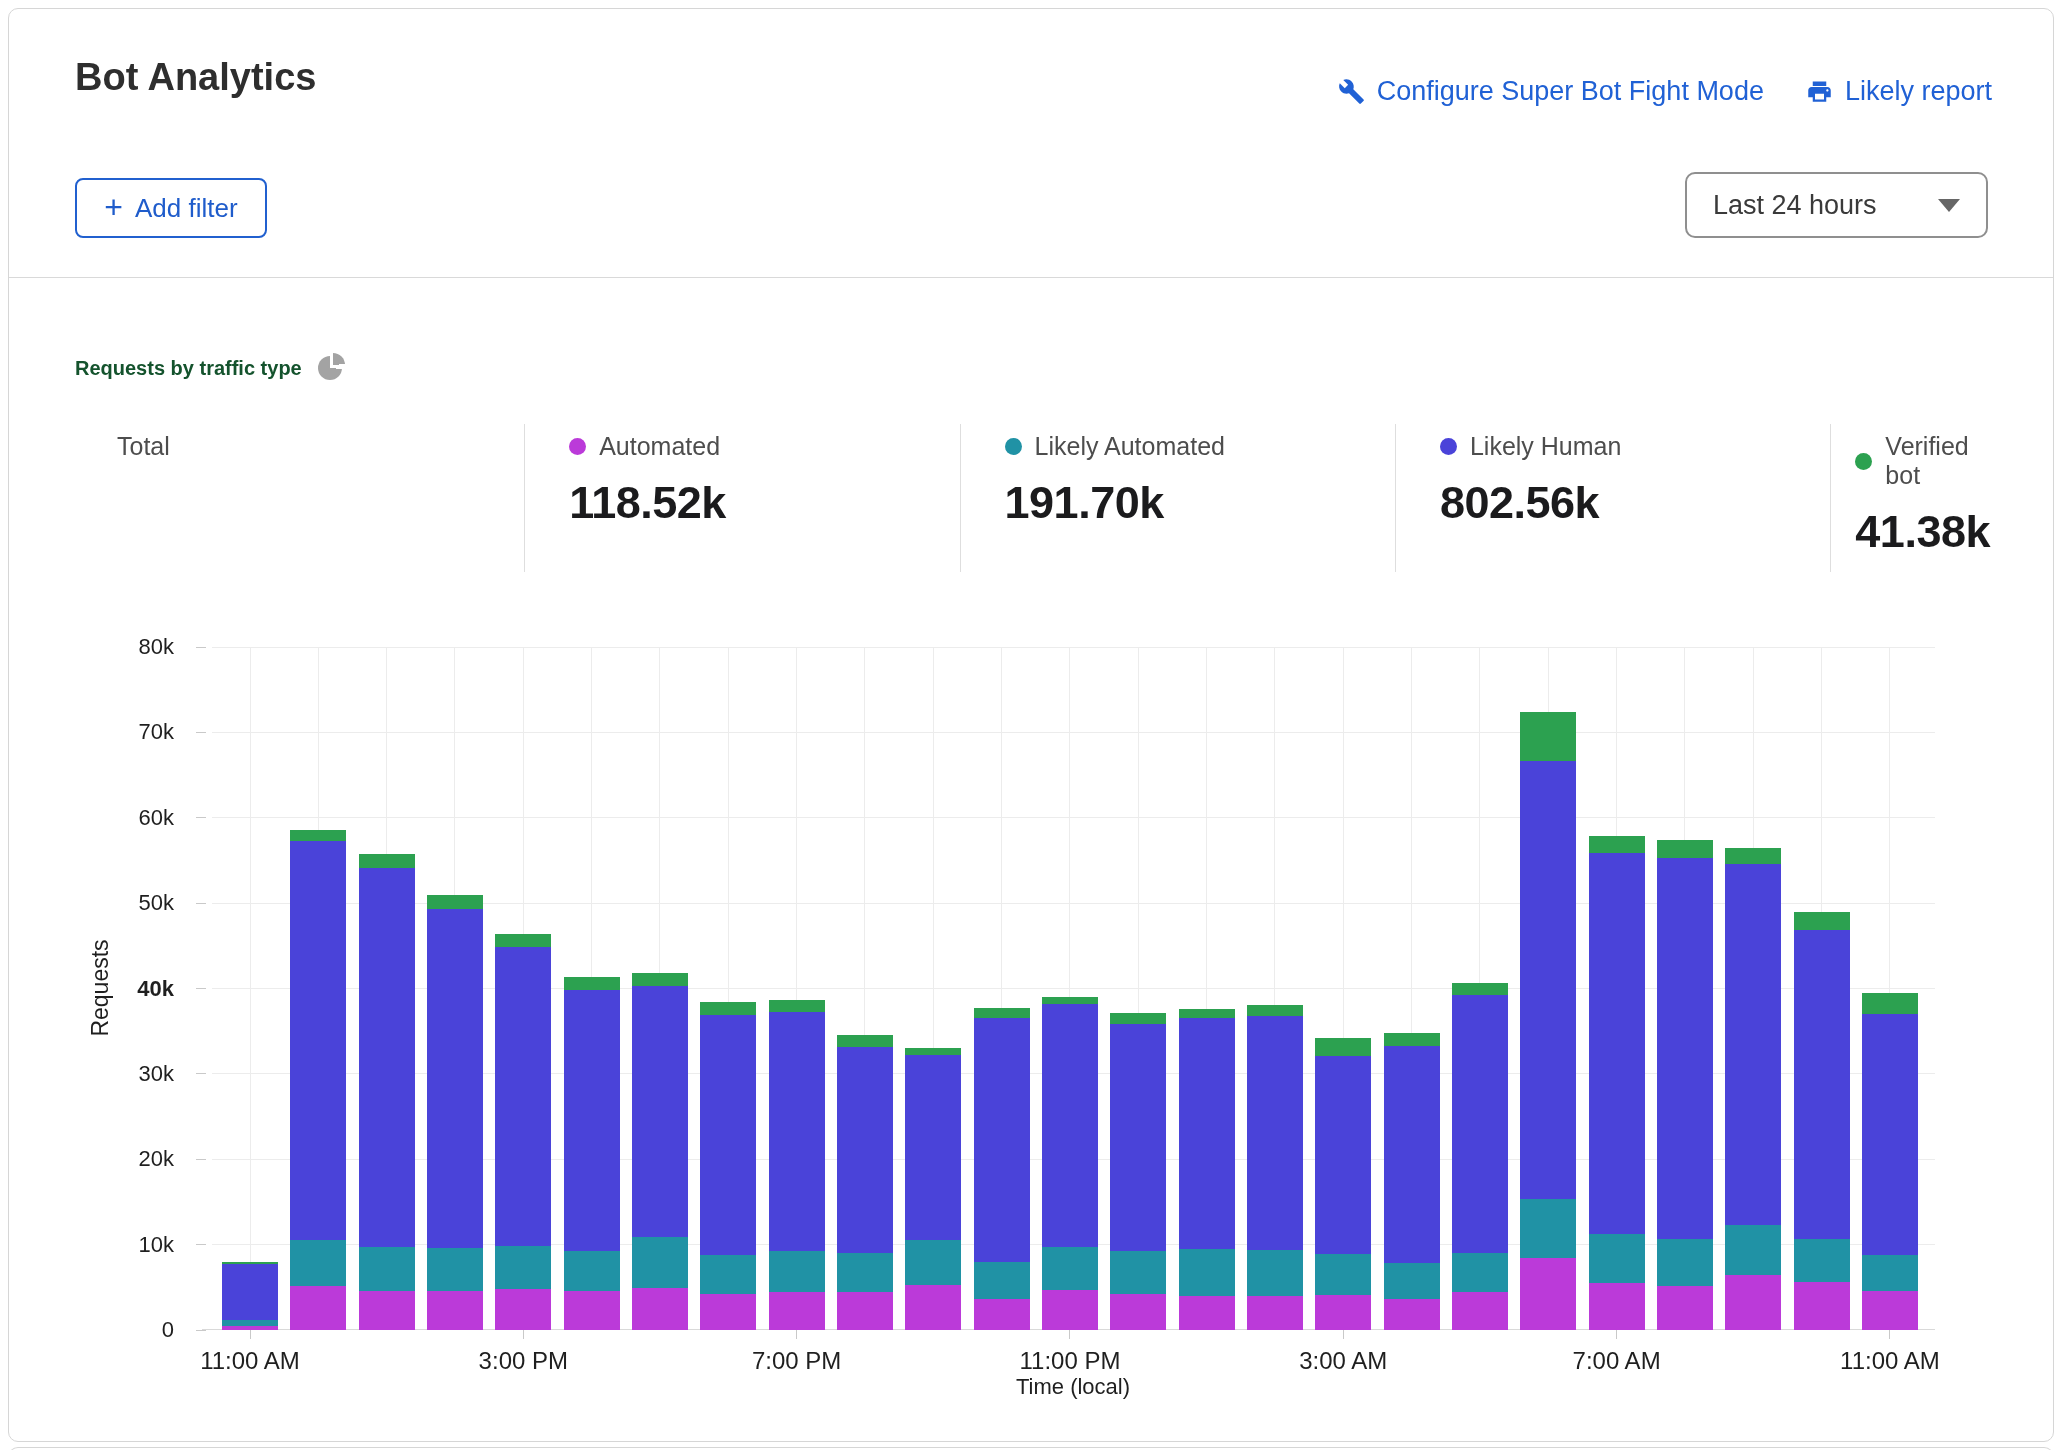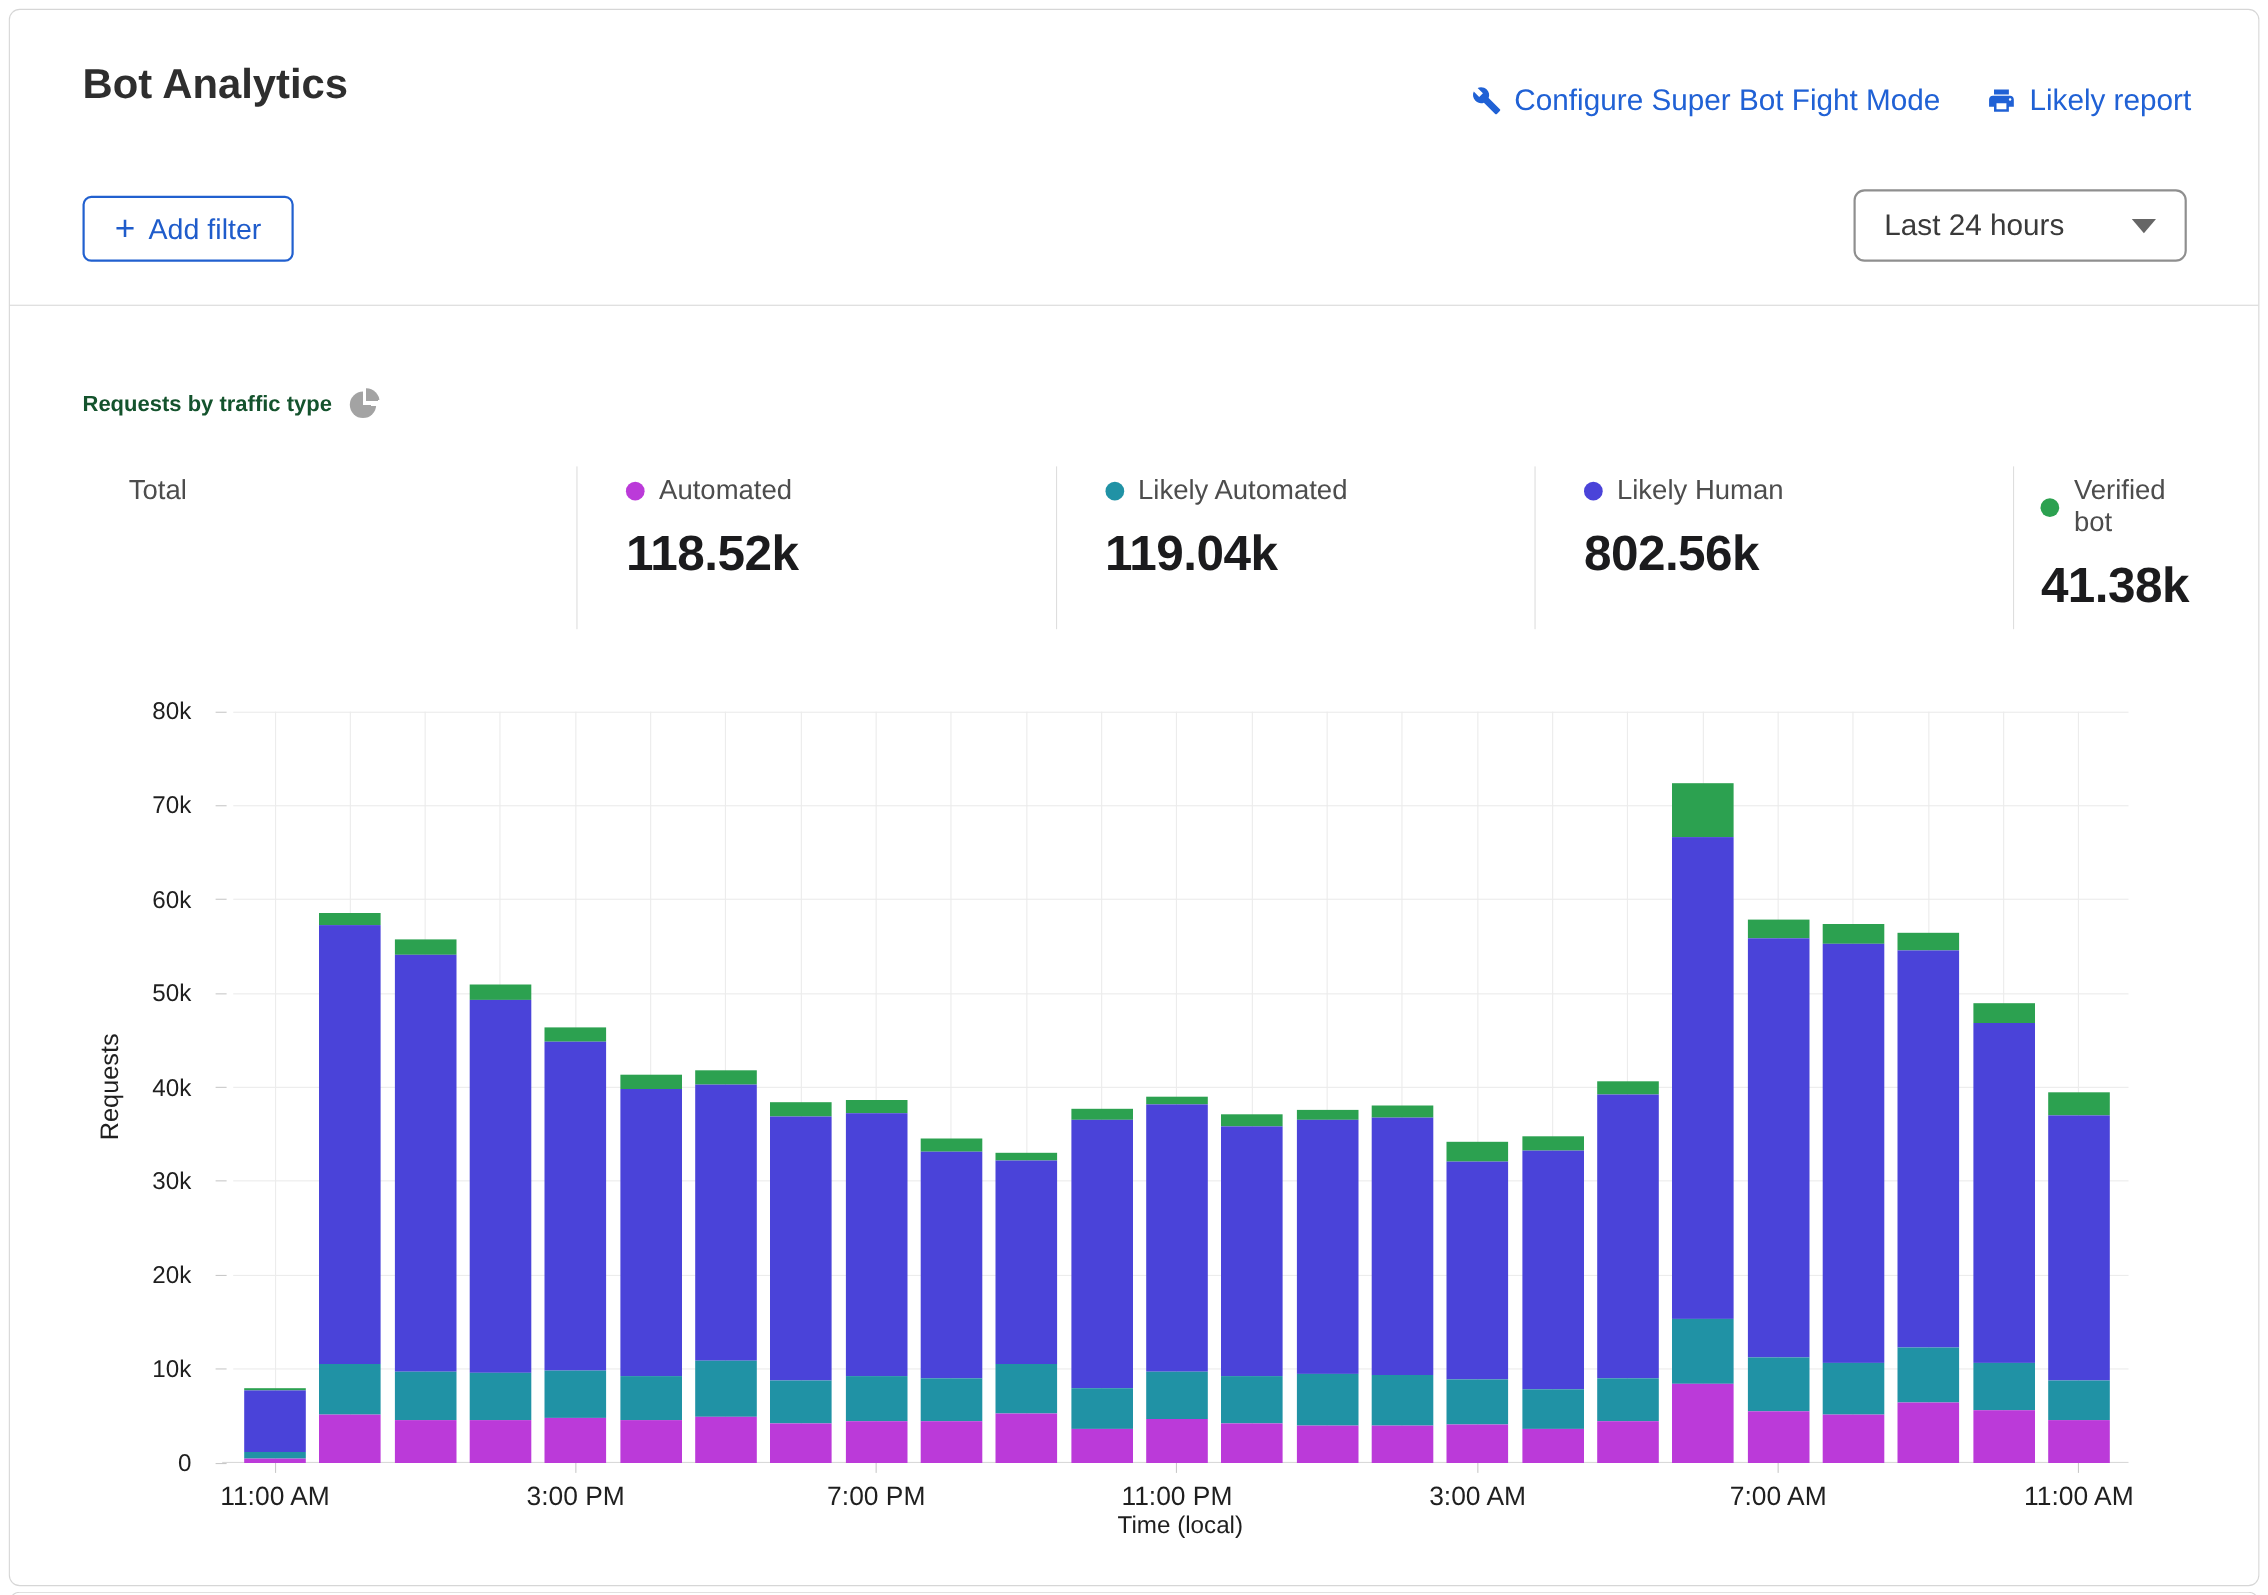--- a/index.html
+++ b/index.html
@@ -119,21 +119,21 @@
       <span class="dot" style="background: rgb(187, 58, 217);"></span>
       <span>Automated</span>
     </div>
     <div class="stat-value">118.52k</div>
   </div>
   <div class="stat-col c3">
     <div class="stat-label-row">
       <span class="dot" style="background: rgb(32, 146, 165);"></span>
       <span>Likely Automated</span>
     </div>
-    <div class="stat-value">119.04k</div>
+    <div class="stat-value">191.70k</div>
   </div>
   <div class="stat-col c4">
     <div class="stat-label-row">
       <span class="dot" style="background: rgb(74, 67, 217);"></span>
       <span>Likely Human</span>
     </div>
     <div class="stat-value">802.56k</div>
   </div>
   <div class="stat-col c5">
     <div class="stat-label-row">
@@ -151,21 +151,21 @@
     <div class="gridline-h" style="top: 597.125px;"></div>
     <div class="ytick-label" style="left: -188px; top: 584.625px;">10k</div>
     <div class="ytick-mark" style="left: -16px; top: 597.125px;"></div>
     <div class="gridline-h" style="top: 511.75px;"></div>
     <div class="ytick-label" style="left: -188px; top: 499.25px;">20k</div>
     <div class="ytick-mark" style="left: -16px; top: 511.75px;"></div>
     <div class="gridline-h" style="top: 426.375px;"></div>
     <div class="ytick-label" style="left: -188px; top: 413.875px;">30k</div>
     <div class="ytick-mark" style="left: -16px; top: 426.375px;"></div>
     <div class="gridline-h" style="top: 341px;"></div>
-    <div class="ytick-label" style="left: -188px; top: 328.5px;">40k</div>
+    <div class="ytick-label" style="left: -188px; top: 328.5px; font-weight: bold;">40k</div>
     <div class="ytick-mark" style="left: -16px; top: 341px;"></div>
     <div class="gridline-h" style="top: 255.625px;"></div>
     <div class="ytick-label" style="left: -188px; top: 243.125px;">50k</div>
     <div class="ytick-mark" style="left: -16px; top: 255.625px;"></div>
     <div class="gridline-h" style="top: 170.25px;"></div>
     <div class="ytick-label" style="left: -188px; top: 157.75px;">60k</div>
     <div class="ytick-mark" style="left: -16px; top: 170.25px;"></div>
     <div class="gridline-h" style="top: 84.875px;"></div>
     <div class="ytick-label" style="left: -188px; top: 72.375px;">70k</div>
     <div class="ytick-mark" style="left: -16px; top: 84.875px;"></div>

